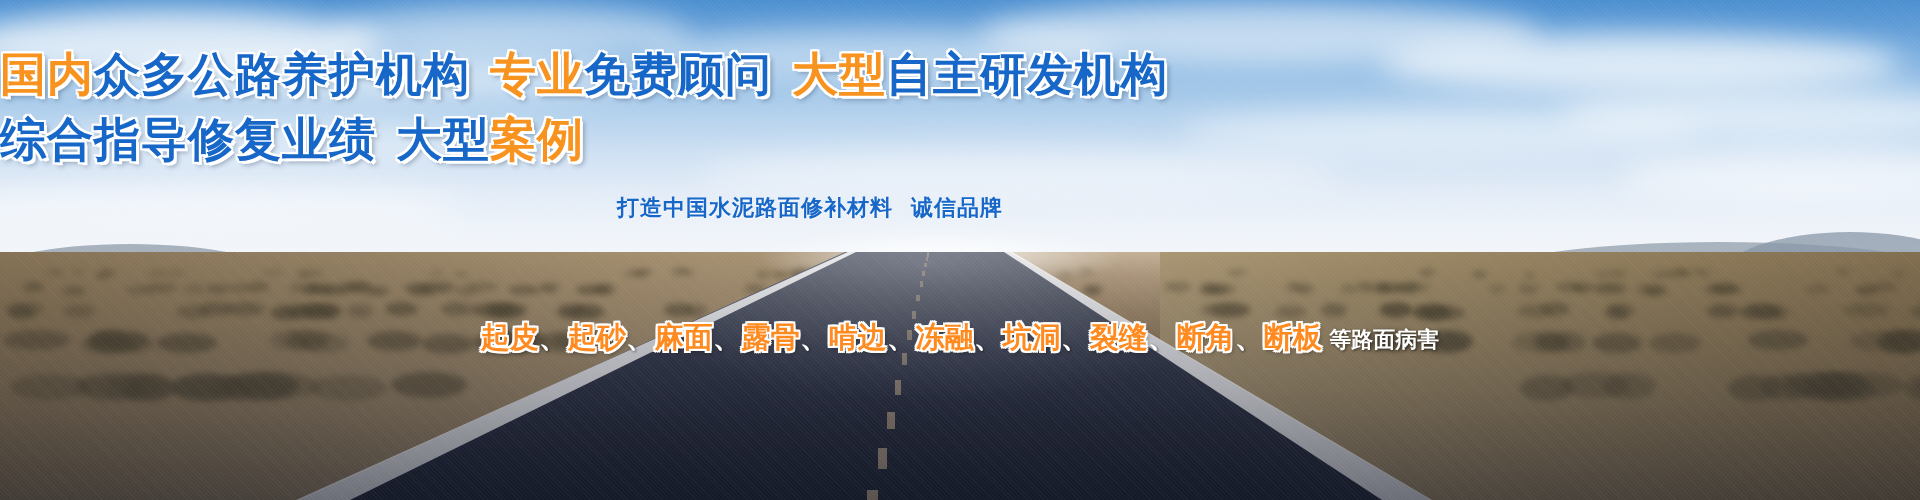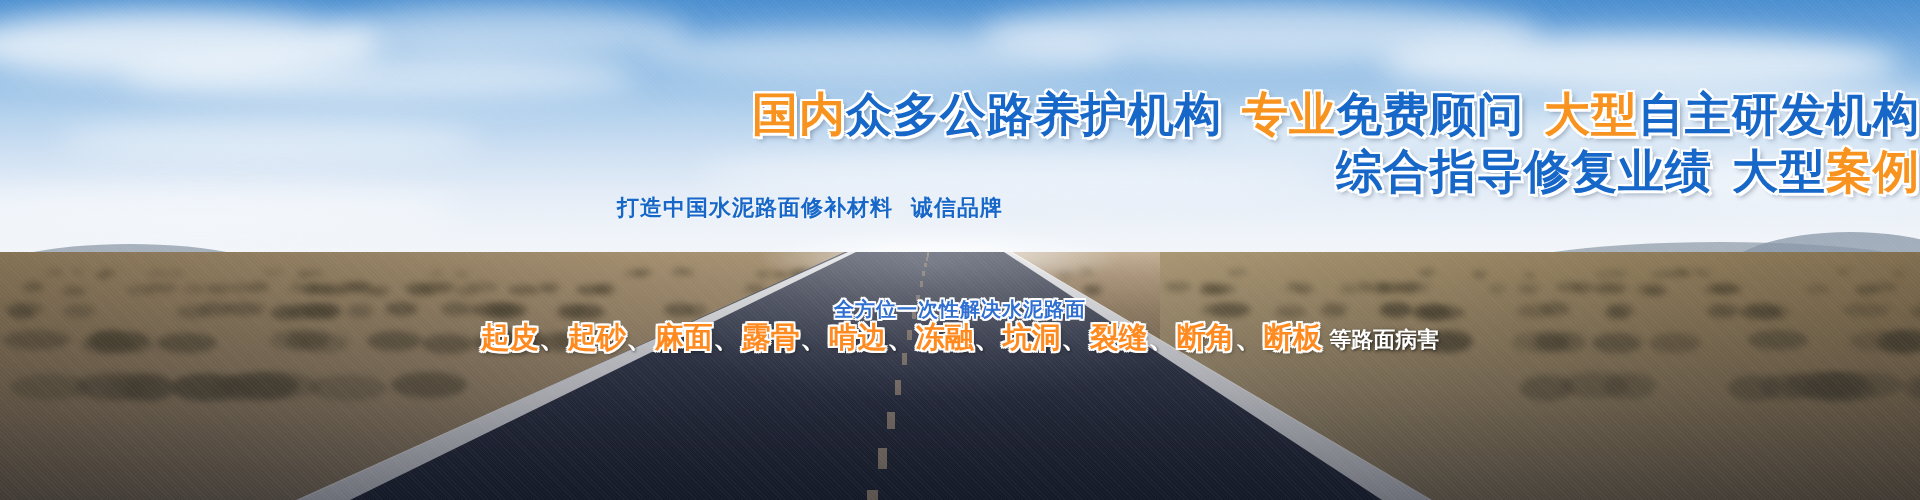--- a/index.html
+++ b/index.html
@@ -128,27 +128,26 @@
   .scan{
     position:absolute;left:0;top:0;width:1920px;height:500px;
     background:repeating-linear-gradient(45deg, rgba(255,255,255,.035) 0 1px, rgba(0,0,0,0) 1px 3px);
     pointer-events:none;
   }
 
   
   .text-layer{position:absolute;left:0;top:0;width:1920px;height:500px;}
 
   .hl{
-    position:absolute;width:1920px;text-align:right;
+    position:absolute;width:1920px;text-align:left;
     font-weight:bold;letter-spacing:1px;white-space:nowrap;
     font-family:"DejaVu Sans","Liberation Sans",sans-serif;
-    margin-top:40px;
   }
   .hl1{top:44px;font-size:46px;}
-  .hl2{top:101px;font-size:46px;}
+  .hl2{top:109px;font-size:46px;}
   .hl .blue{
     color:#1667c8;
     text-shadow:
       2px 0 0 #fff, -2px 0 0 #fff, 0 2px 0 #fff, 0 -2px 0 #fff,
       2px 2px 0 #fff, -2px 2px 0 #fff, 2px -2px 0 #fff, -2px -2px 0 #fff,
       3px 3px 0 #fff, 4px 4px 5px rgba(40,60,90,.45);
   }
   .hl .orange{
     color:#f7931e;
     text-shadow:
@@ -473,19 +472,18 @@
 
     <div class="hl hl2">
       <span class="blue">综合指导修复业绩</span><span class="gap"></span><span class="blue">大型</span><span class="orange">案例</span>
     </div>
 
     <div class="sub sub1">
       <span>打造中国水泥路面修补材料</span><span class="sgap"></span><span>诚信品牌</span>
     </div>
 
 
-    <div class="line-a">全方位一次性解决水泥路面</div>
 
     <div class="damage" id="damage-line"><span class="d">起皮</span><span class="sep">、</span><span class="d">起砂</span><span class="sep">、</span><span class="d">麻面</span><span class="sep">、</span><span class="d">露骨</span><span class="sep">、</span><span class="d">啃边</span><span class="sep">、</span><span class="d">冻融</span><span class="sep">、</span><span class="d">坑洞</span><span class="sep">、</span><span class="d">裂缝</span><span class="sep">、</span><span class="d">断角</span><span class="sep">、</span><span class="d">断板</span><span class="tail"> 等路面病害</span></div>
 
 
   </div>
 </div>
 
 </body></html>

